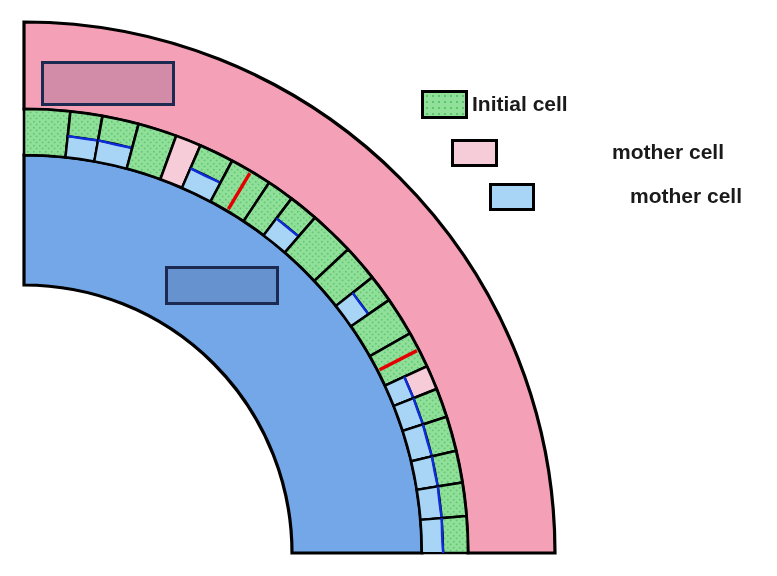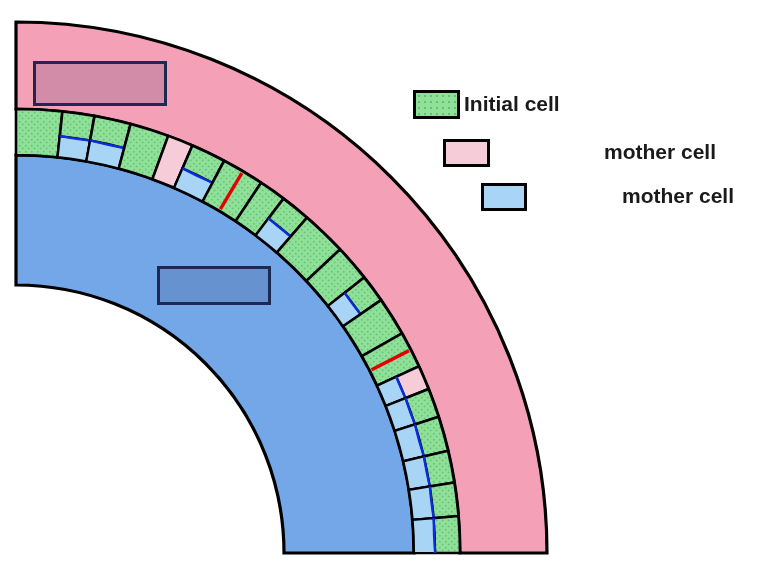--- a/index.html
+++ b/index.html
@@ -9,21 +9,21 @@
   }
   body {
     width: 777px;
     height: 576px;
     position: relative;
     overflow: hidden;
     font-family: "Liberation Sans", sans-serif;
   }
   #stage {
     position: absolute;
-    left: 0; top: 0;
+    left: 8px; top: 0;
     width: 724px;
     height: 576px;
   }
   svg.diagram {
     position: absolute;
     left: 0; top: 0;
     width: 777px;
     height: 576px;
     display: block;
   }

